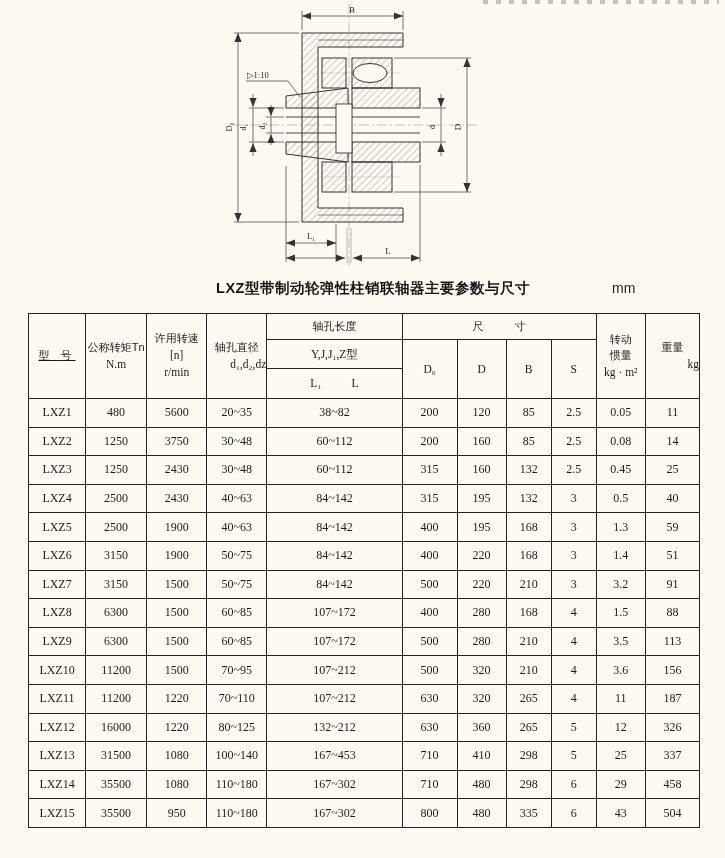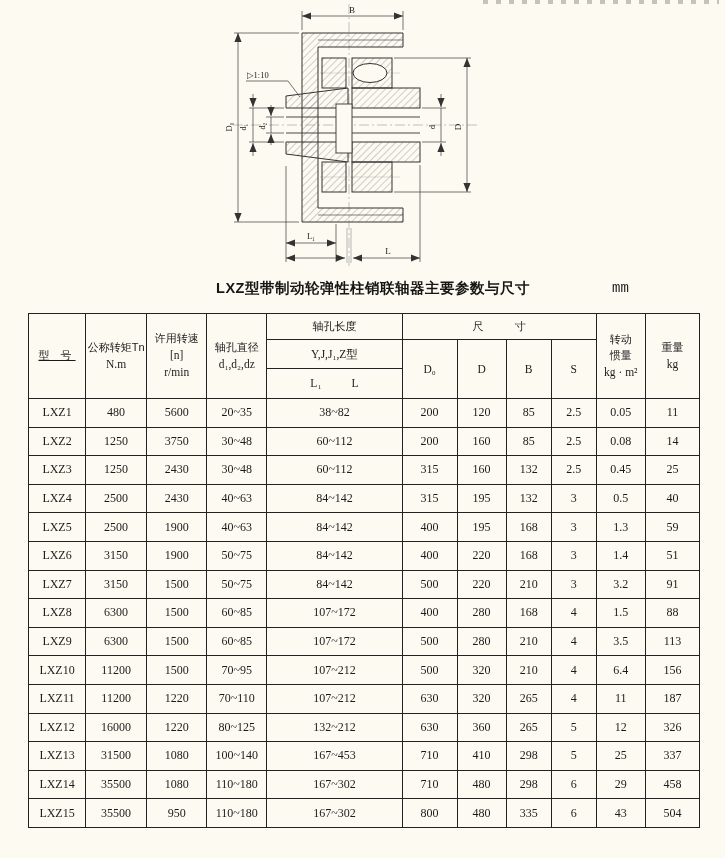--- a/index.html
+++ b/index.html
@@ -21,21 +21,21 @@
   .diagram{position:absolute;left:225px;top:0;}
   .diagram text{font-family:"Liberation Serif","DejaVu Serif",serif;fill:#222;}
   
   .title-row{position:absolute;top:279px;left:0;width:725px;height:20px;padding-left:21px;}
   .table-title{
     position:absolute;left:0;width:100%;text-align:center;
     font-size:14.5px;font-weight:bold;letter-spacing:.5px;color:#161616;
   }
   .unit-label{
     position:absolute;left:612px;top:1px;
-    font-family:Liberation Mono, monospace;
+    font-family:Liberation Sans, sans-serif;
     font-size:14px;color:#222;font-weight:normal;
   }
   
   table.spec-table{
     position:absolute;left:28px;top:313px;
     width:672px;height:515px;
     border-collapse:collapse;table-layout:fixed;
     border:1.5px solid #1a1a1a;
   }
   .spec-table th,.spec-table td{
@@ -46,21 +46,21 @@
   }
   .spec-table thead th{font-size:11px;line-height:1.45;color:#1b1b1b;}
   .spec-table thead .serif{font-family:"Liberation Serif","DejaVu Serif",serif;font-size:11.5px;}
   .spec-table tbody td{
     font-family:"Liberation Serif","DejaVu Serif",serif;
     font-size:12px;color:#1b1b1b;height:27px;
   }
   .hdr-model{letter-spacing:4px;text-decoration:underline;}
   .hdr-dims{letter-spacing:14px;text-indent:14px;}
   .hdr-stack span{display:block;}
-  .hdr-gap{}
+  .hdr-gap{text-align:right;}
   .lsub-row{display:flex;justify-content:center;gap:30px;}
   .footnote{
     position:absolute;left:28px;top:834px;
     font-size:13.5px;color:#161616;letter-spacing:.4px;
   }
 </style>
 </head>
 <body>
 
 <div class="page">
@@ -381,21 +381,21 @@
         <tr>
           <td>LXZ10</td>
           <td>11200</td>
           <td>1500</td>
           <td>70~95</td>
           <td>107~212</td>
           <td>500</td>
           <td>320</td>
           <td>210</td>
           <td>4</td>
-          <td>6.4</td>
+          <td>3.6</td>
           <td>156</td>
         </tr>
         <tr>
           <td>LXZ11</td>
           <td>11200</td>
           <td>1220</td>
           <td>70~110</td>
           <td>107~212</td>
           <td>630</td>
           <td>320</td>

